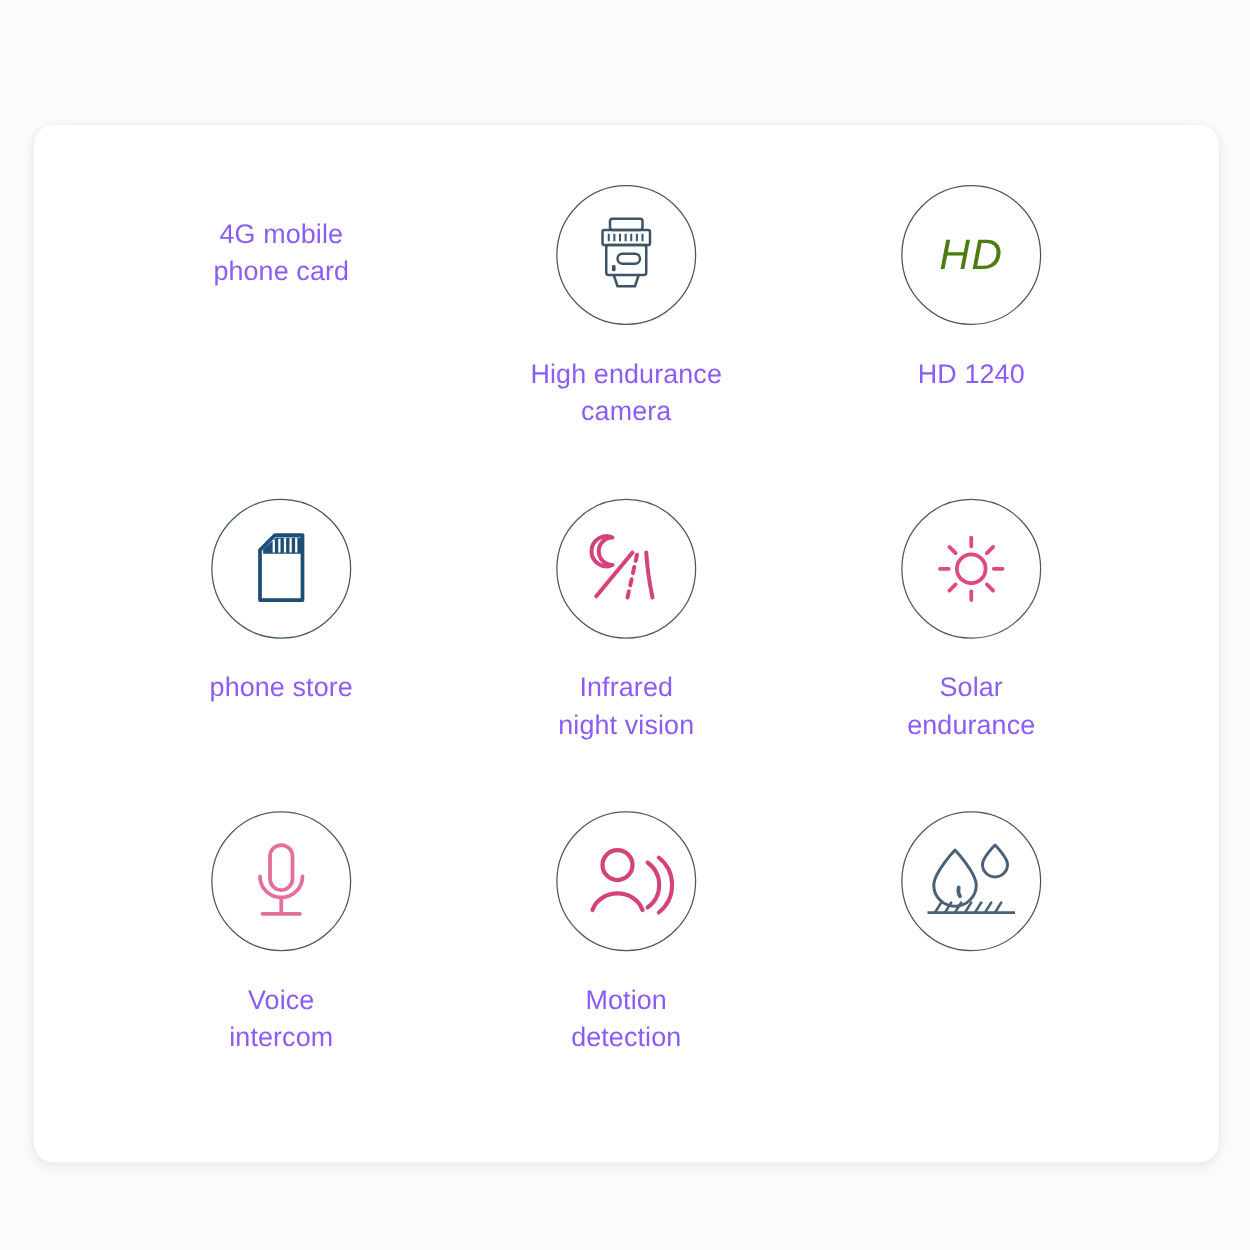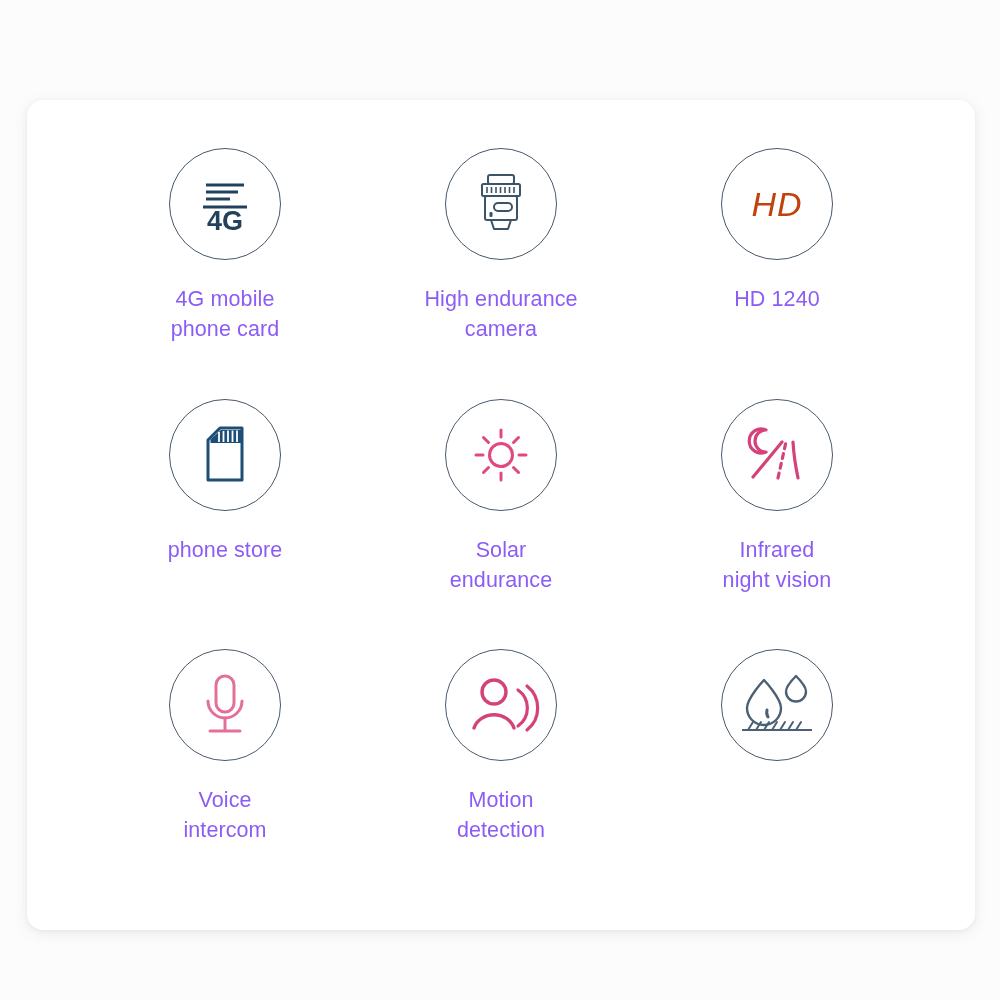--- a/index.html
+++ b/index.html
@@ -86,47 +86,34 @@
     letter-spacing: 0.1px;
     white-space: pre-line;
   }
 
   
   .hd-text {
     font-family: "Liberation Sans", sans-serif;
     font-style: italic;
     font-size: 34px;
     font-weight: 400;
-    color: #c2410c;
+    color: #4d7c0f;
     letter-spacing: 1px;
   }
 </style>
 </head>
 <body>
 
 <div class="stage">
 
   <div class="feature-card">
 
     <div class="feature-grid">
 
       <div class="feature-cell">
-        <div class="icon-circle">
-          <span>
-            <svg width="62" height="60" viewBox="0 0 62 60">
-              <g stroke="#23415c" stroke-width="3" stroke-linecap="butt" fill="none">
-                <line x1="12" y1="11" x2="50" y2="11"></line>
-                <line x1="12" y1="18" x2="44" y2="18"></line>
-                <line x1="12" y1="25" x2="36" y2="25"></line>
-              </g>
-              <line x1="9" y1="33" x2="53" y2="33" stroke="#23415c" stroke-width="3"></line>
-              <text x="31" y="56" text-anchor="middle" font-family="Liberation Sans, sans-serif" font-size="27" font-weight="700" fill="#23415c">4G</text>
-            </svg>
-          </span>
-        </div>
         <div class="feature-label">4G mobile
 phone card</div>
       </div>
 
       <div class="feature-cell">
         <div class="icon-circle">
           <span>
             <svg width="62" height="64" viewBox="0 0 62 64">
               <g fill="none" stroke="#3d5366" stroke-width="2" stroke-linejoin="round">
 
@@ -176,20 +163,39 @@
                 <line x1="21" y1="6" x2="21" y2="16"></line>
                 <line x1="25.5" y1="5" x2="25.5" y2="16"></line>
                 <line x1="30" y1="4.5" x2="30" y2="16"></line>
                 <line x1="34.5" y1="4.5" x2="34.5" y2="16"></line>
                 <line x1="39" y1="4.5" x2="39" y2="16"></line>
               </g>
             </svg>
           </span>
         </div>
         <div class="feature-label">phone store</div>
+      </div>
+
+      <div class="feature-cell">
+        <div class="icon-circle pink-ring">
+          <span>
+            <svg width="66" height="60" viewBox="0 0 66 60">
+
+              <path d="M22 5 A12 12 0 1 0 22 27 A9.5 9.5 0 1 1 22 5 Z" fill="none" stroke="#d4427a" stroke-width="3.2" stroke-linejoin="round"></path>
+
+              <line x1="9" y1="52" x2="38" y2="17" stroke="#d4427a" stroke-width="3.2" stroke-linecap="round"></line>
+
+              <line x1="34" y1="53" x2="42" y2="17" stroke="#d4427a" stroke-width="3.2" stroke-linecap="round" stroke-dasharray="5 5"></line>
+
+              <path d="M54 53 Q50 34 49 17" fill="none" stroke="#d4427a" stroke-width="3.2" stroke-linecap="round"></path>
+            </svg>
+          </span>
+        </div>
+        <div class="feature-label">Infrared
+night vision</div>
       </div>
 
       <div class="feature-cell">
         <div class="icon-circle pink-ring">
           <span>
             <svg width="58" height="58" viewBox="0 0 58 58">
               <circle cx="29" cy="29" r="11.5" fill="none" stroke="#e0487f" stroke-width="3"></circle>
               <g stroke="#e0487f" stroke-width="3" stroke-linecap="round">
                 <line x1="29" y1="4" x2="29" y2="11"></line>
                 <line x1="29" y1="47" x2="29" y2="54"></line>
@@ -203,39 +209,20 @@
             </svg>
           </span>
         </div>
         <div class="feature-label">Solar
 endurance</div>
       </div>
 
       <div class="feature-cell">
         <div class="icon-circle pink-ring">
           <span>
-            <svg width="66" height="60" viewBox="0 0 66 60">
-
-              <path d="M22 5 A12 12 0 1 0 22 27 A9.5 9.5 0 1 1 22 5 Z" fill="none" stroke="#d4427a" stroke-width="3.2" stroke-linejoin="round"></path>
-
-              <line x1="9" y1="52" x2="38" y2="17" stroke="#d4427a" stroke-width="3.2" stroke-linecap="round"></line>
-
-              <line x1="34" y1="53" x2="42" y2="17" stroke="#d4427a" stroke-width="3.2" stroke-linecap="round" stroke-dasharray="5 5"></line>
-
-              <path d="M54 53 Q50 34 49 17" fill="none" stroke="#d4427a" stroke-width="3.2" stroke-linecap="round"></path>
-            </svg>
-          </span>
-        </div>
-        <div class="feature-label">Infrared
-night vision</div>
-      </div>
-
-      <div class="feature-cell">
-        <div class="icon-circle pink-ring">
-          <span>
             <svg width="58" height="64" viewBox="0 0 58 64">
               <rect x="20" y="3" width="18" height="36" rx="9" fill="none" stroke="#e2709b" stroke-width="3"></rect>
               <path d="M12 28 A17 17 0 0 0 46 28" fill="none" stroke="#e2709b" stroke-width="3" stroke-linecap="round"></path>
               <line x1="29" y1="45" x2="29" y2="57" stroke="#e2709b" stroke-width="3" stroke-linecap="round"></line>
               <line x1="14" y1="58" x2="44" y2="58" stroke="#e2709b" stroke-width="3" stroke-linecap="round"></line>
             </svg>
           </span>
         </div>
         <div class="feature-label">Voice
 intercom</div>

